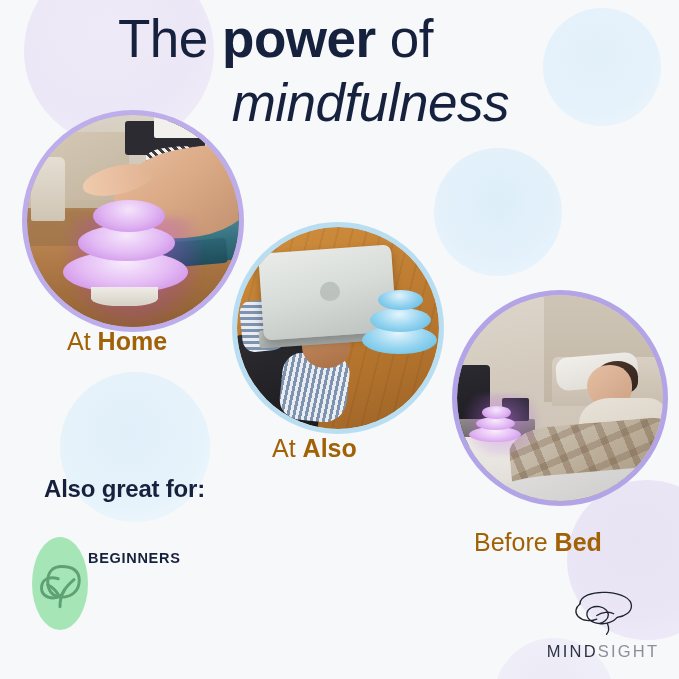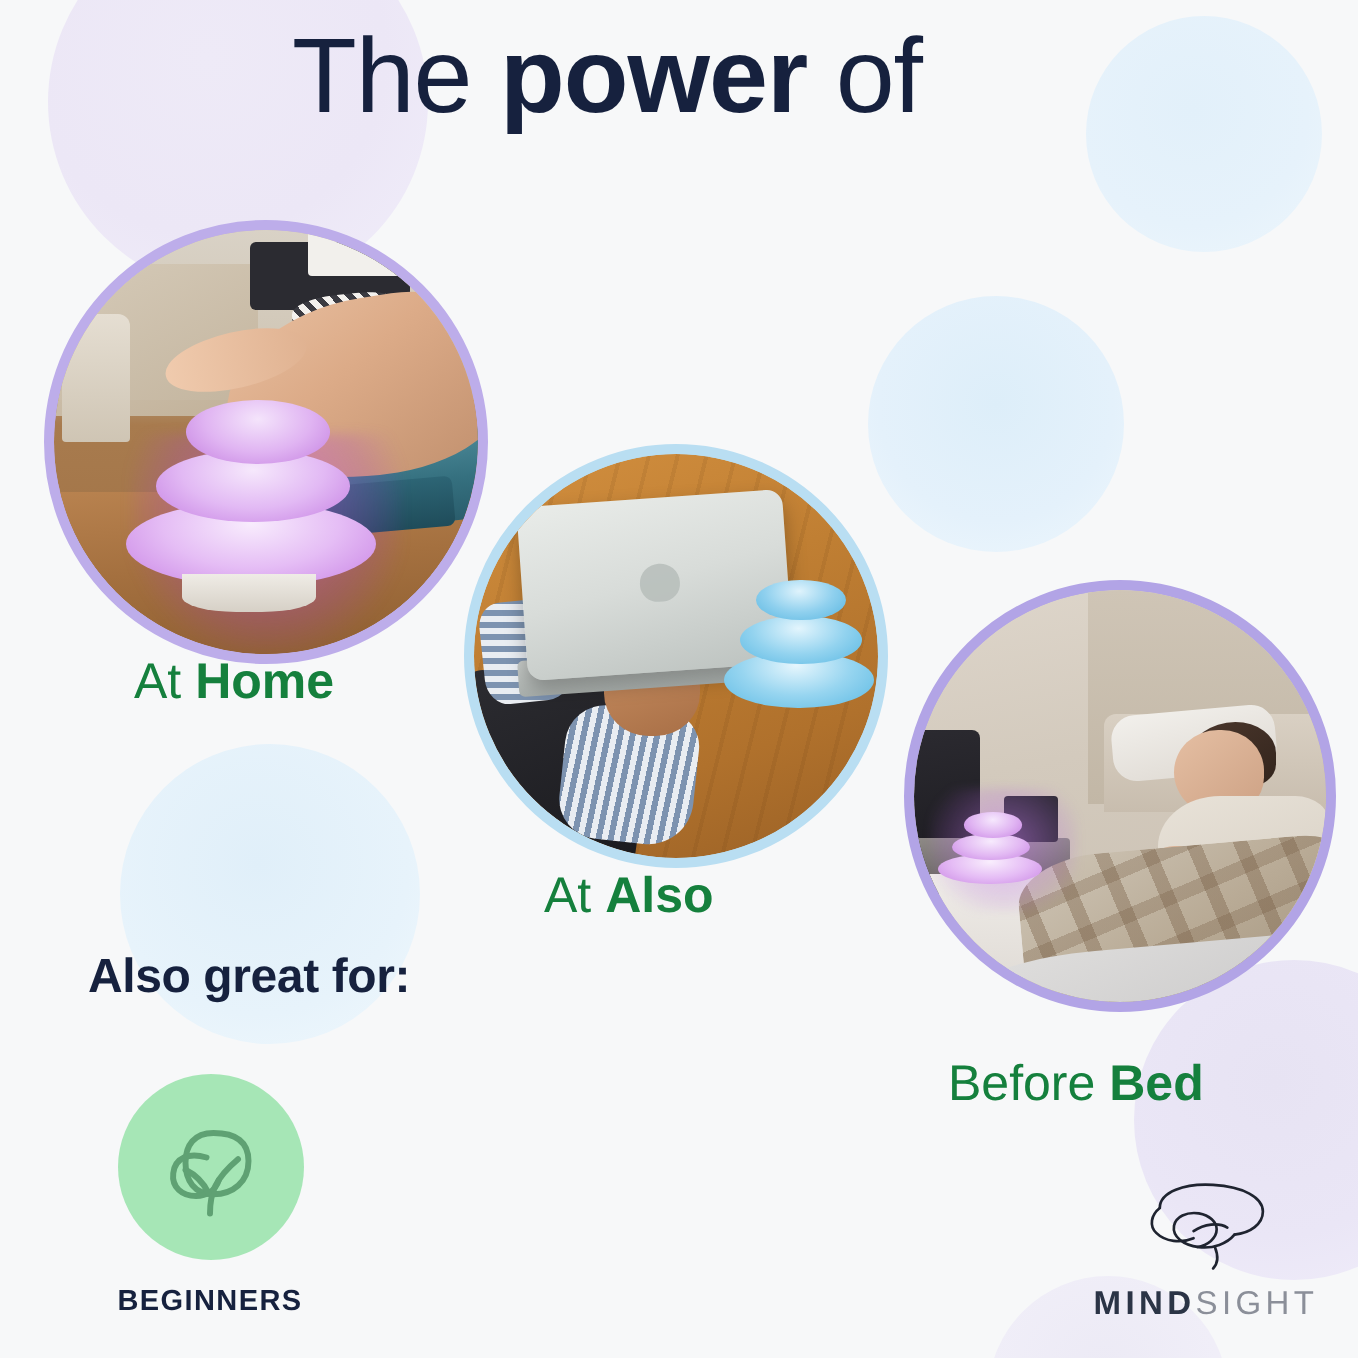--- a/index.html
+++ b/index.html
@@ -20,21 +20,21 @@
   .bk3 { left:434px; top:148px;  width:128px; height:128px;
          background:radial-gradient(circle at 50% 42%, #ddeef9 0%, #e4f1fb 60%, #eef7fd 100%); }
   .bk4 { left:60px;  top:372px;  width:150px; height:150px;
          background:radial-gradient(circle at 46% 40%, #e0eff9 0%, #e7f3fb 62%, #f0f8fd 100%); }
   .bk5 { left:567px; top:480px;  width:160px; height:160px;
          background:radial-gradient(circle at 44% 38%, #e7e3f3 0%, #eae6f6 58%, #f1eefa 100%); }
   .bk6 { left:494px; top:638px;  width:120px; height:120px;
          background:radial-gradient(circle at 48% 40%, #eceaf5 0%, #f0eef8 60%, #f4f3fb 100%); }
 
   
-  .headline { position:absolute; left:0; top:8px; width:551px; text-align:center; z-index:5;margin-left:28px; }
+  .headline { position:absolute; left:0; top:8px; width:551px; text-align:center; z-index:5; }
   .hl-line1 { font-size:53px; line-height:62px; color:#16213e; letter-spacing:-0.5px; white-space:nowrap; }
   .hl-line1 .b { font-weight:700; }
   .hl-line2 { font-size:53px; line-height:62px; color:#16213e; font-style:italic;
               letter-spacing:-0.5px; text-align:right; padding-right:42px; margin-top:2px; }
 
   
   .photo { position:absolute; border-radius:50%; overflow:hidden; z-index:6; }
   .photo .inner { position:absolute; inset:0; border-radius:50%; overflow:hidden; }
 
   .p-home { left:22px;  top:110px; width:222px; height:222px;
@@ -159,59 +159,60 @@
     filter:blur(2px); }
   .ps { position:absolute; border-radius:50%; }
   .ps1 { left:12%; top:54%; width:14%; height:6%;
     background:radial-gradient(ellipse at 50% 30%, #f6e8fd 0%, #e0b4f2 54%, #c682e2 100%); }
   .ps2 { left:9%; top:59%; width:19%; height:6.5%;
     background:radial-gradient(ellipse at 50% 28%, #f7ebfd 0%, #e2b8f3 54%, #c885e3 100%); }
   .ps3 { left:6%; top:64%; width:25%; height:7.5%;
     background:radial-gradient(ellipse at 50% 26%, #f9eefd 0%, #e5bcf5 52%, #ca88e4 100%); }
 
   
-  .cap { position:absolute; font-size:25px; color:#15803d; white-space:nowrap; z-index:7;text-align:center; }
+  .cap { position:absolute; font-size:25px; color:#a16207; white-space:nowrap; z-index:7;text-align:center; }
   .cap .b { font-weight:700; }
   .cap-home { left:67px;  top:327px; }
   .cap-work { left:272px; top:434px; }
   .cap-bed  { left:474px; top:528px; }
 
   
   .also { position:absolute; left:44px; top:475px; font-size:24px; font-weight:700;
           color:#16213e; letter-spacing:-0.2px; z-index:7; }
 
   .cats { position:absolute; left:32px; top:537px; width:440px; display:flex; z-index:7; }
-  .cat { width:146px; display:flex; flex-direction:column; align-items:center; }
+  .cat { width:146px; display:flex; align-items:flex-start; }
   .cat-circle { width:93px; height:93px; border-radius:50%; display:flex;
                 align-items:center; justify-content:center; }
   .cat-label { margin-top:13px; font-size:14.5px; font-weight:700;
                letter-spacing:.7px; color:#16213e; }
   .c-green  { background:#a6e6b6; }
   .c-purple { background:#d4bdf5; }
   .c-blue   { background:#b3e0f6; }
 
   
   .logo { position:absolute; left:538px; top:588px; width:130px; z-index:7;
           display:flex; flex-direction:column; align-items:center; }
   .logo-word { margin-top:2px; font-size:16.5px; letter-spacing:2.2px; white-space:nowrap; }
-  .logo-word .d { font-weight:700; color:#2b3446; }
+  .logo-word .d { font-weight:400; color:#2b3446; }
   .logo-word .l { font-weight:400; color:#8b8f99; }
 </style>
 </head>
 <body>
 
 <div class="bokeh bk1"></div>
 <div class="bokeh bk2"></div>
 <div class="bokeh bk3"></div>
 <div class="bokeh bk4"></div>
 <div class="bokeh bk5"></div>
 <div class="bokeh bk6"></div>
 
 <div class="headline">
   <div class="hl-line1"><span>The </span><span class="b">power</span><span> of</span></div>
+  <div class="hl-line2">mindfulness</div>
 </div>
 
 <div class="photo p-home">
   <div class="inner">
     <div class="home-scene">
       <div class="home-wall"></div>
       <div class="home-shelf"></div>
       <div class="home-box"></div>
       <div class="home-paper"></div>
       <div class="home-cable"></div>

